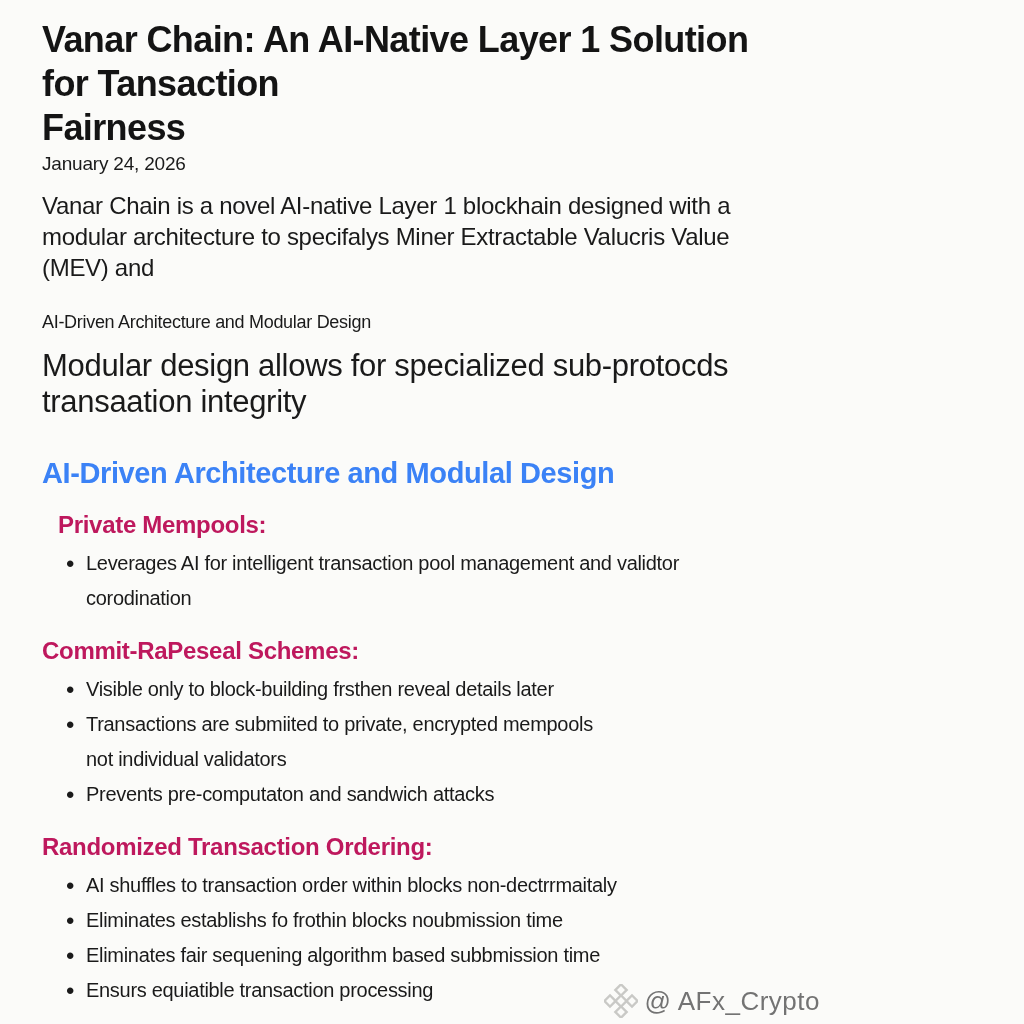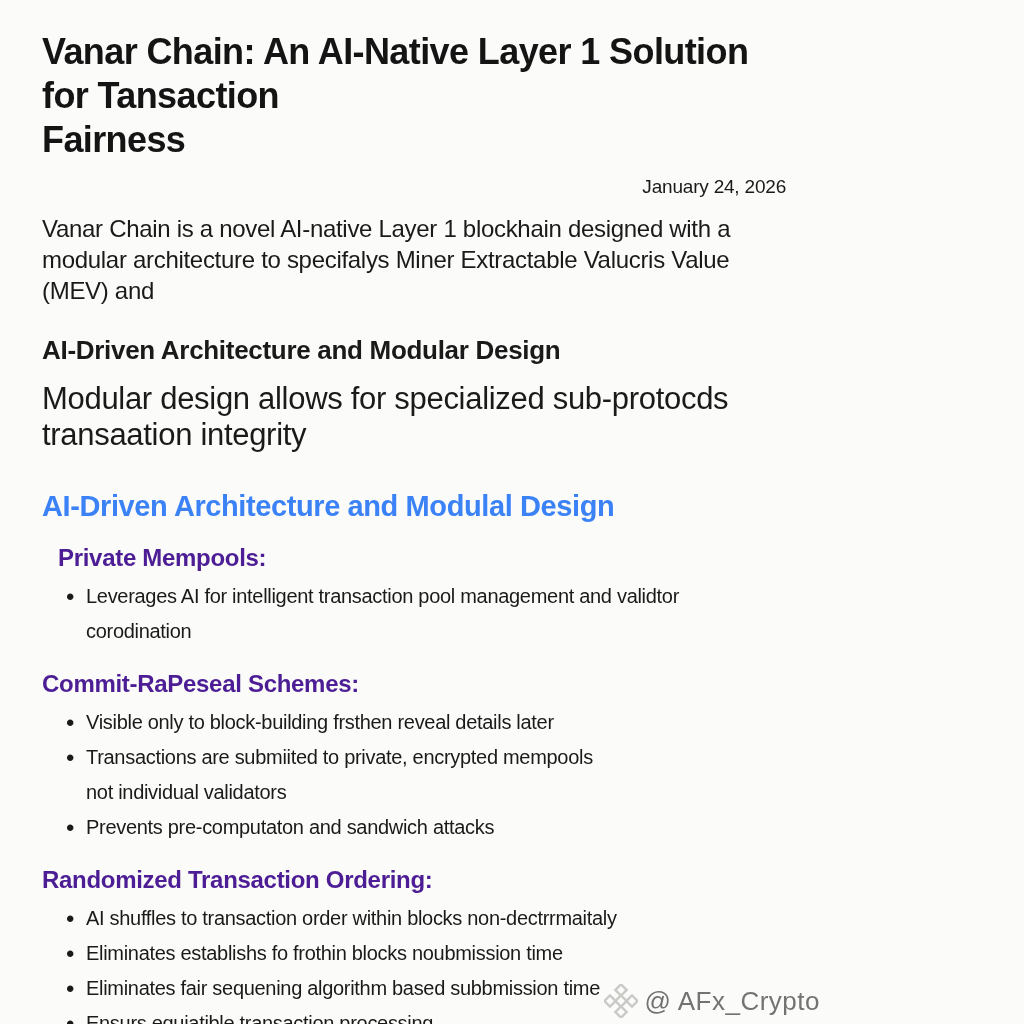--- a/index.html
+++ b/index.html
@@ -10,47 +10,46 @@
     height: 1024px;
     background: #fbfbf9;
     color: #1a1a1a;
     font-family: "Liberation Sans", sans-serif;
     overflow: hidden;
   }
   .page {
     position: relative;
     width: 828px;
     height: 1024px;
-    padding: 30px 42px 0 42px;
+    padding: 18px 42px 0 42px;
   }
   .title {
     margin: 0;
     font-size: 36px;
     font-weight: 700;
     line-height: 1.22;
     letter-spacing: -0.6px;
     white-space: pre-line;
     color: #141414;
   }
   .date {
     font-size: 19px;
-    margin-top: 14px;
+    margin-top: 3px;
     letter-spacing: -0.2px;
-    text-align: right;
   }
   .intro-paragraph {
     font-size: 24px;
     line-height: 31px;
     margin-top: 15px;
     white-space: pre-line;
     letter-spacing: -0.3px;
   }
   .intro-subtitle {
-    font-size: 26px;
-    font-weight: 700;
+    font-size: 18px;
+    font-weight: 400;
     margin-top: 29px;
     letter-spacing: -0.3px;
   }
   .intro-note {
     font-size: 31px;
     margin-top: 15px;
     letter-spacing: -0.3px;
   }
   .section-heading {
     font-size: 29px;
@@ -58,21 +57,21 @@
     margin: 37px 0 0 0;
     letter-spacing: -0.4px;
     color: #3b82f6;
   }
   .section-heading.closing-heading { margin-top: 29px; }
   .group-label {
     font-size: 24px;
     font-weight: 700;
     margin-top: 21px;
     letter-spacing: -0.3px;
-    color: #4c1d95;
+    color: #be185d;
   }
   .group-label.indented { margin-left: 16px; }
   ul.bullet-list {
     list-style: none;
     margin: 7px 0 0 0;
     padding: 0;
   }
   ul.bullet-list li {
     position: relative;
     font-size: 20px;

